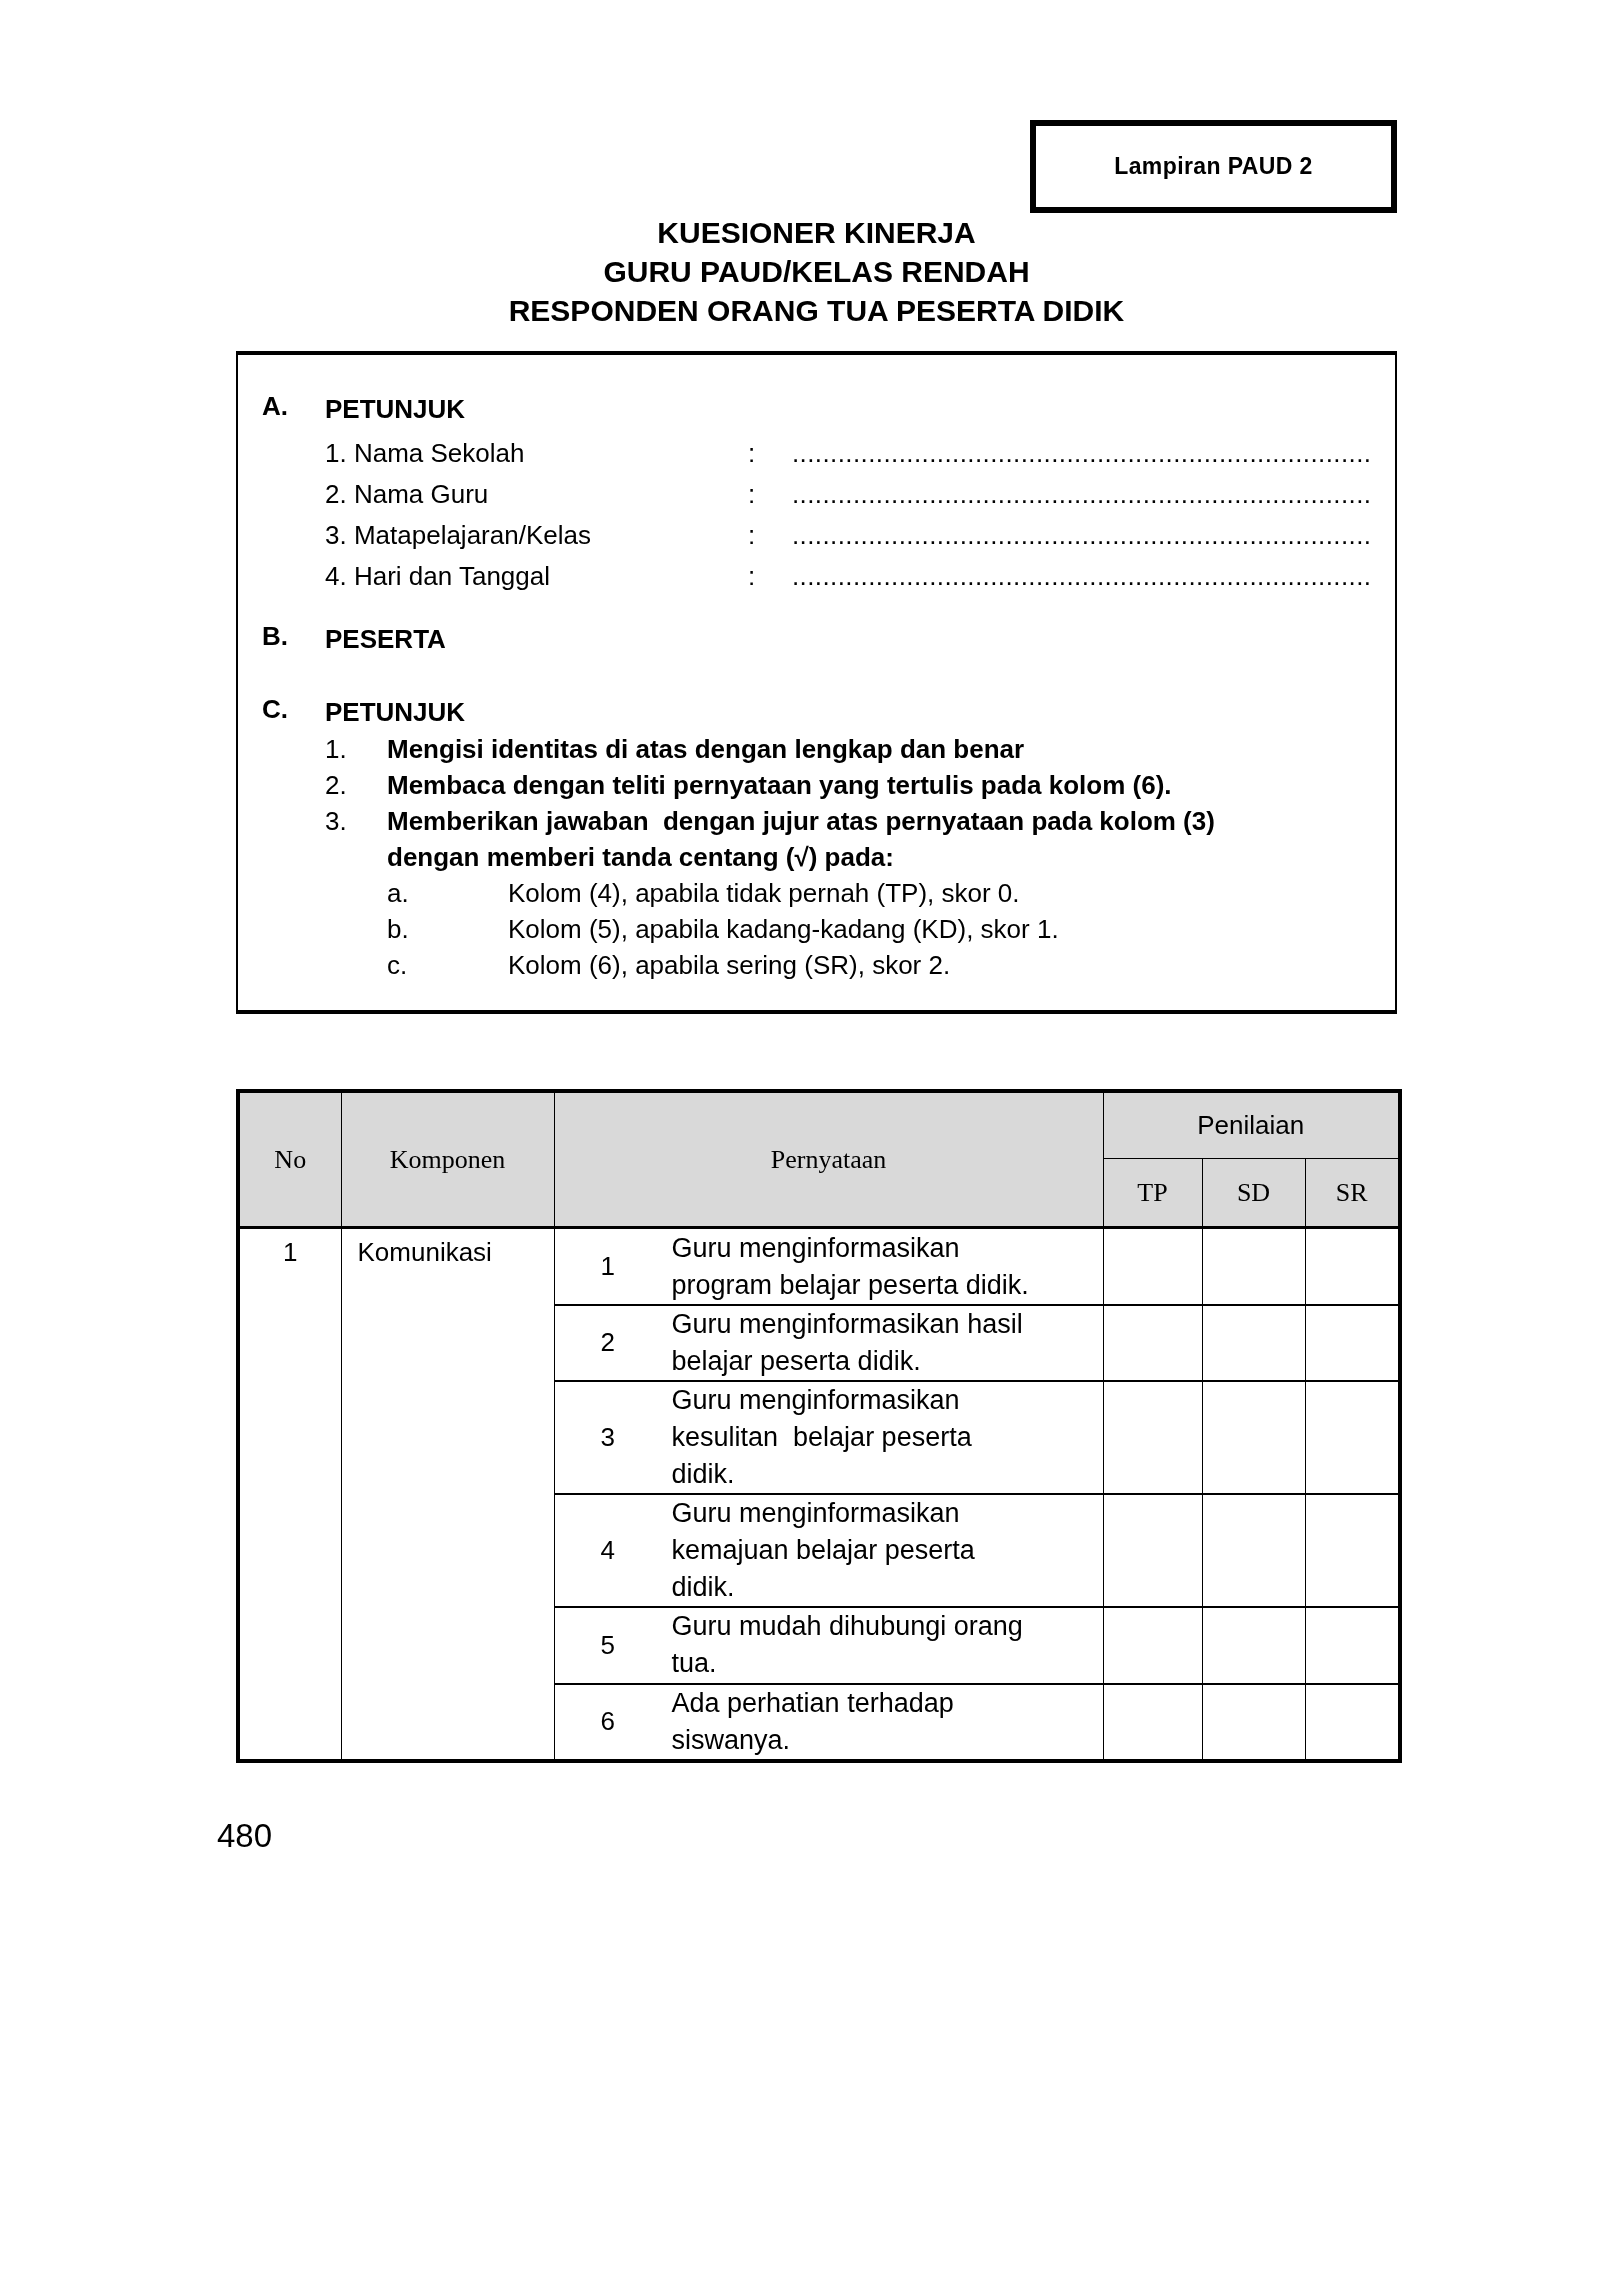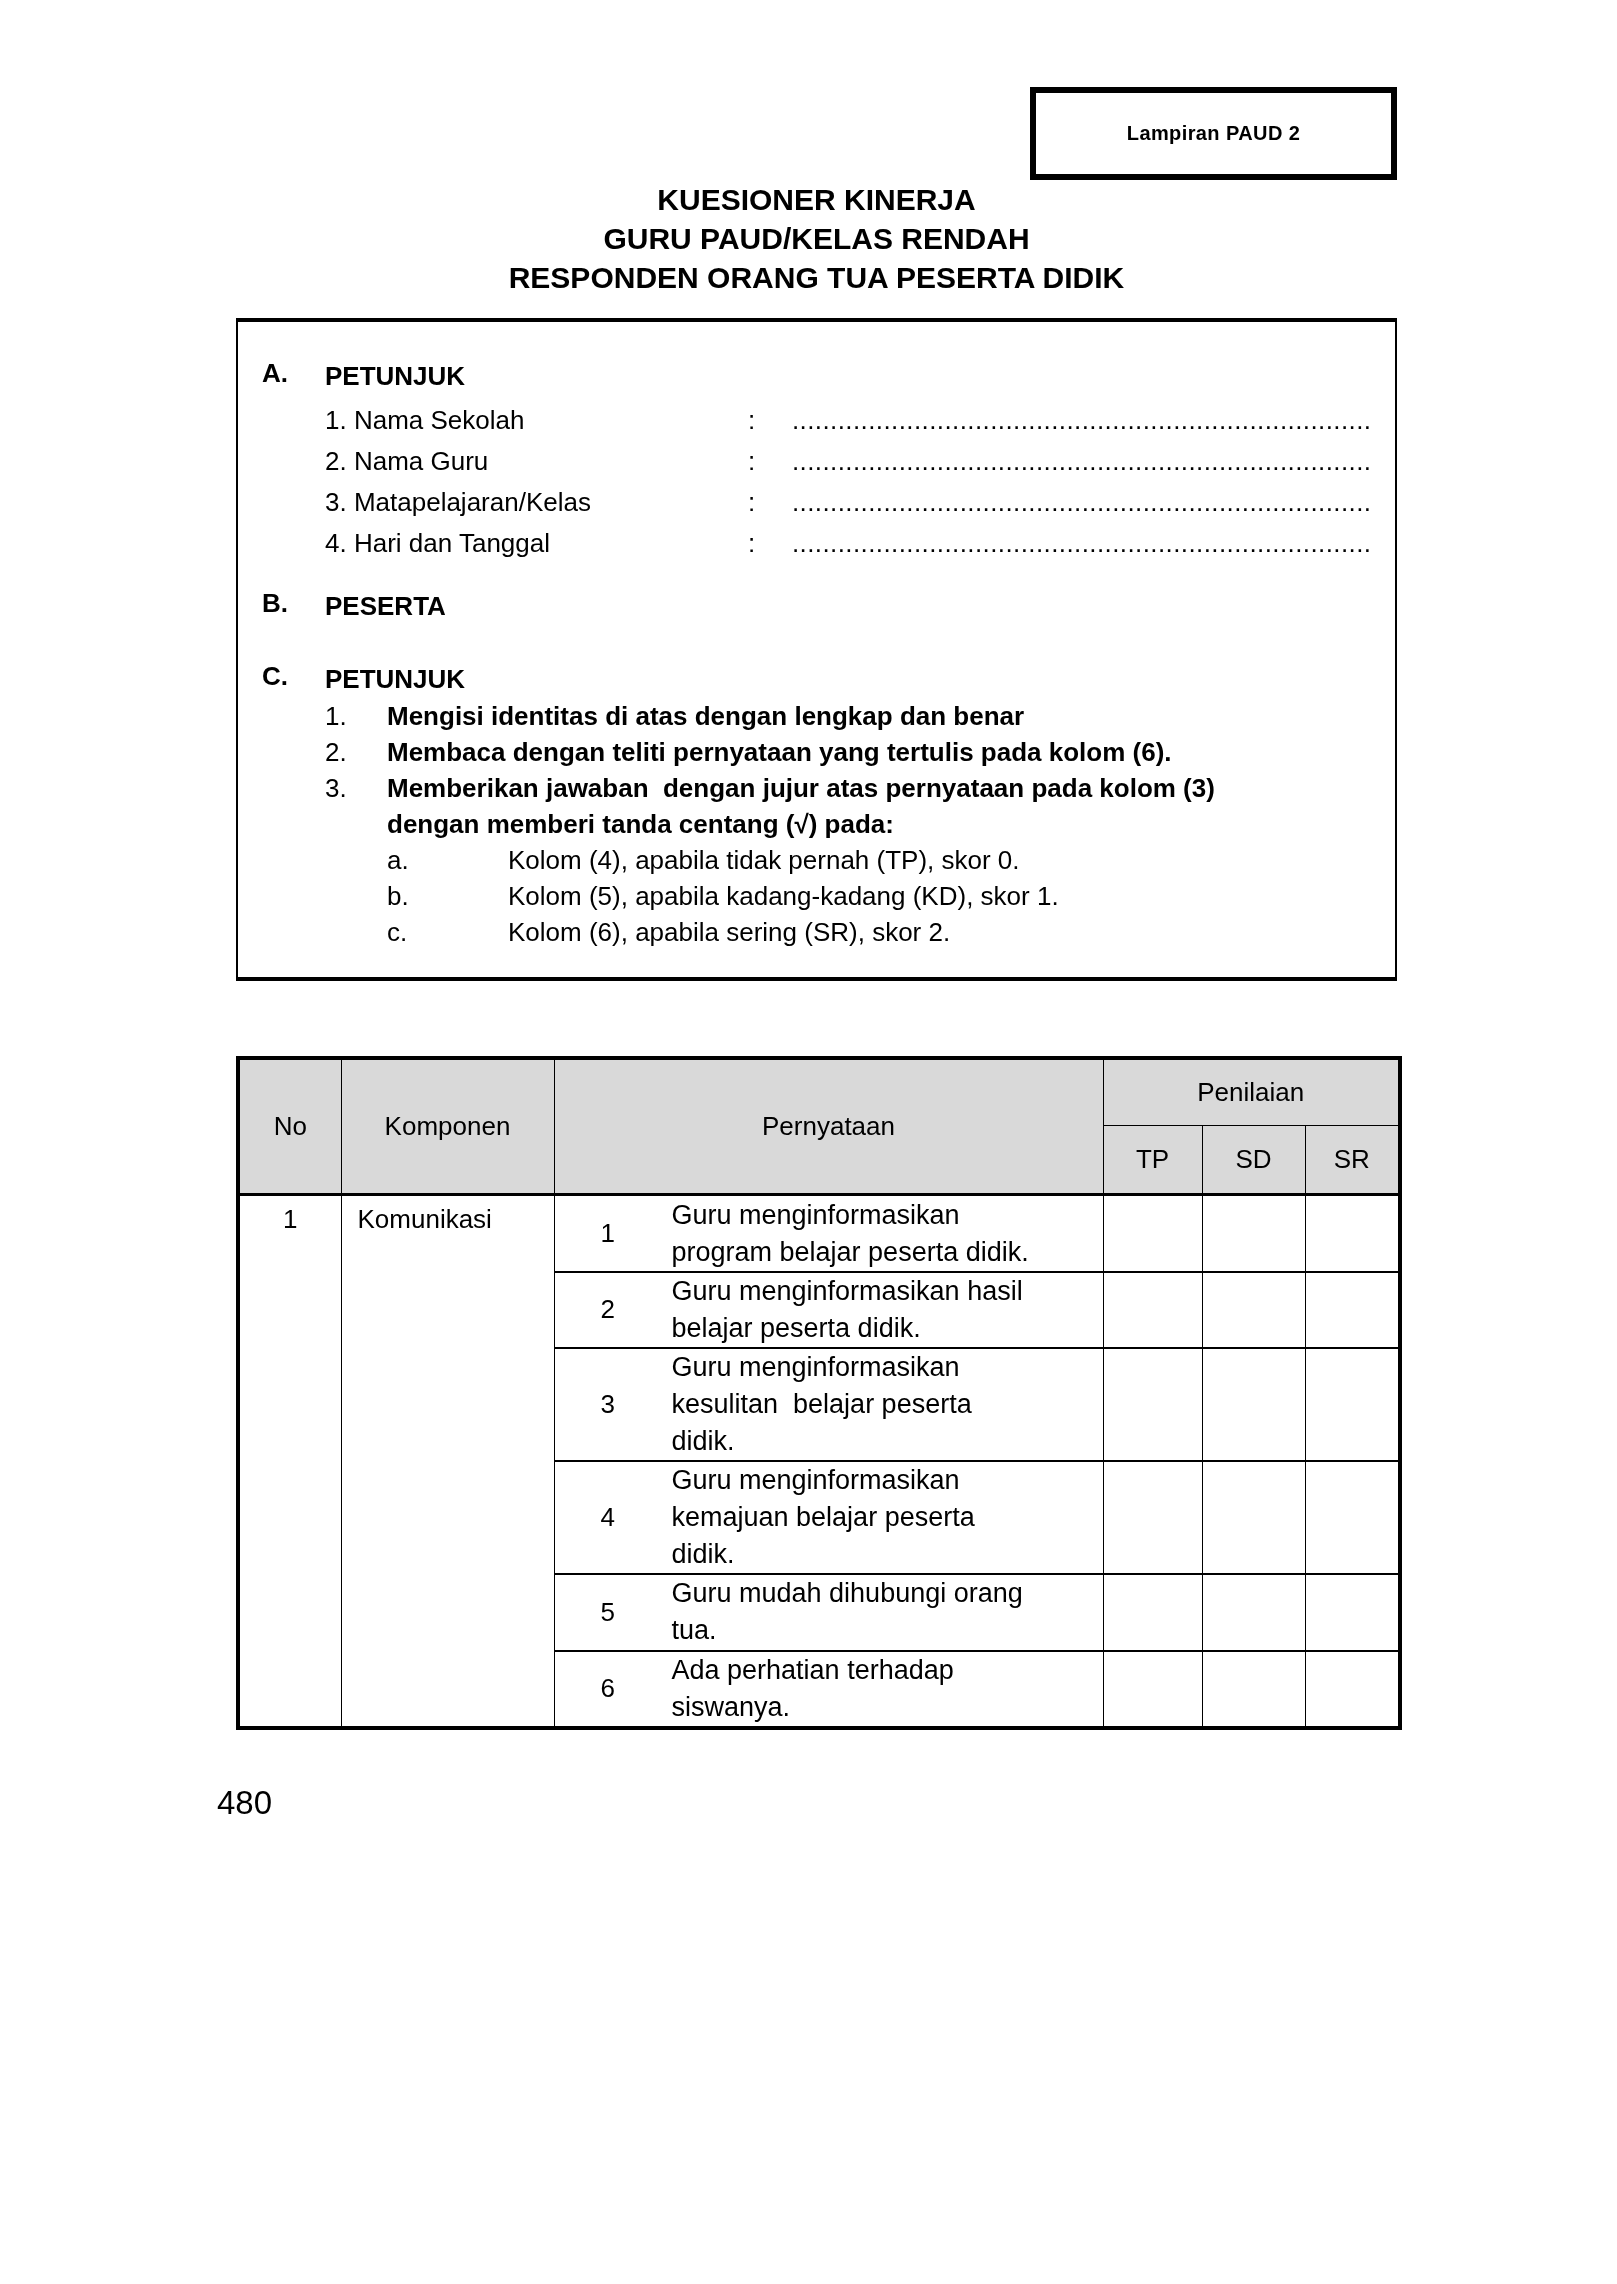--- a/index.html
+++ b/index.html
@@ -9,26 +9,26 @@
     background:#ffffff;
     color:#000000;
     font-family:"Liberation Sans", sans-serif;
     box-sizing:border-box;
     padding:0 220px 0 236px;
     overflow:hidden;
   }
 
   
   .stamp {
-    margin-top:87px;
+    margin-top:120px;
     margin-left:auto;
     width:355px; height:81px;
     border:6.3px solid #000;
     display:flex; align-items:center; justify-content:center;
-    font-weight:bold; font-size:20px;
+    font-weight:bold; font-size:23px;
     letter-spacing:0.4px;
   }
 
   
   .title-block { text-align:center; font-weight:bold; font-size:30px; line-height:39px; }
 
   
   .abc-box {
     margin-top:21.3px;
     border:2.4px solid #000;
@@ -69,21 +69,21 @@
     font-size:26px;
   }
   .q-table th, .q-table td { border:1.6px solid #000; padding:0; }
   .q-table { border:4px solid #000; }
   .q-table thead th {
     background:#d9d9d9;
     font-weight:normal;
     text-align:center;
     vertical-align:middle;
   }
-  .hdr-bottom { border-bottom:3.2px solid #000 !important; }
+  .hdr-bottom { border-bottom:3.2px solid #000 !important;font-family:Liberation Serif, serif; }
   .q-table tbody td { border-top:2.4px solid #000; vertical-align:middle; }
   .cell-group-no { text-align:center; vertical-align:top !important; padding-top:8px !important; }
   .cell-group-komp { vertical-align:top !important; padding-top:8px !important; padding-left:16px !important; }
   .stmt { display:flex; align-items:center; }
   .stmt-num { width:117px; padding-left:46px; box-sizing:border-box; flex:none; }
   .stmt-text { flex:1; min-width:0; white-space:pre-wrap; line-height:37px; font-size:27px; }
 
   
   .page-num { margin-top:54px; margin-left:-19px; font-size:33px; }
 </style>

